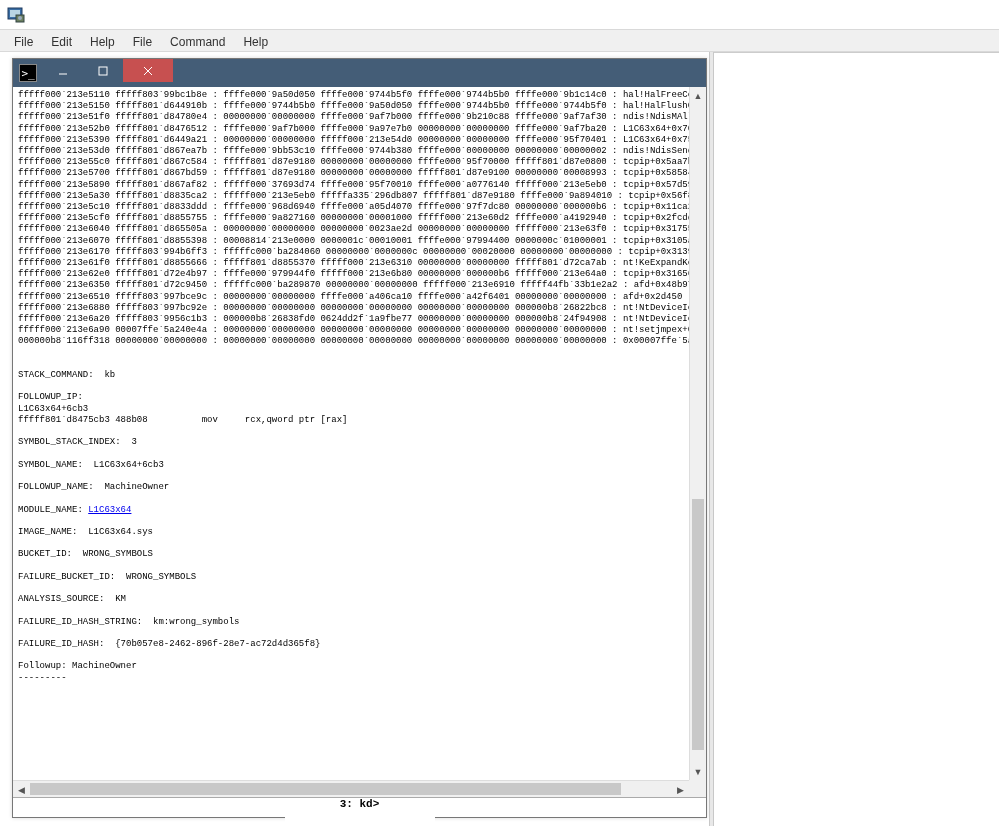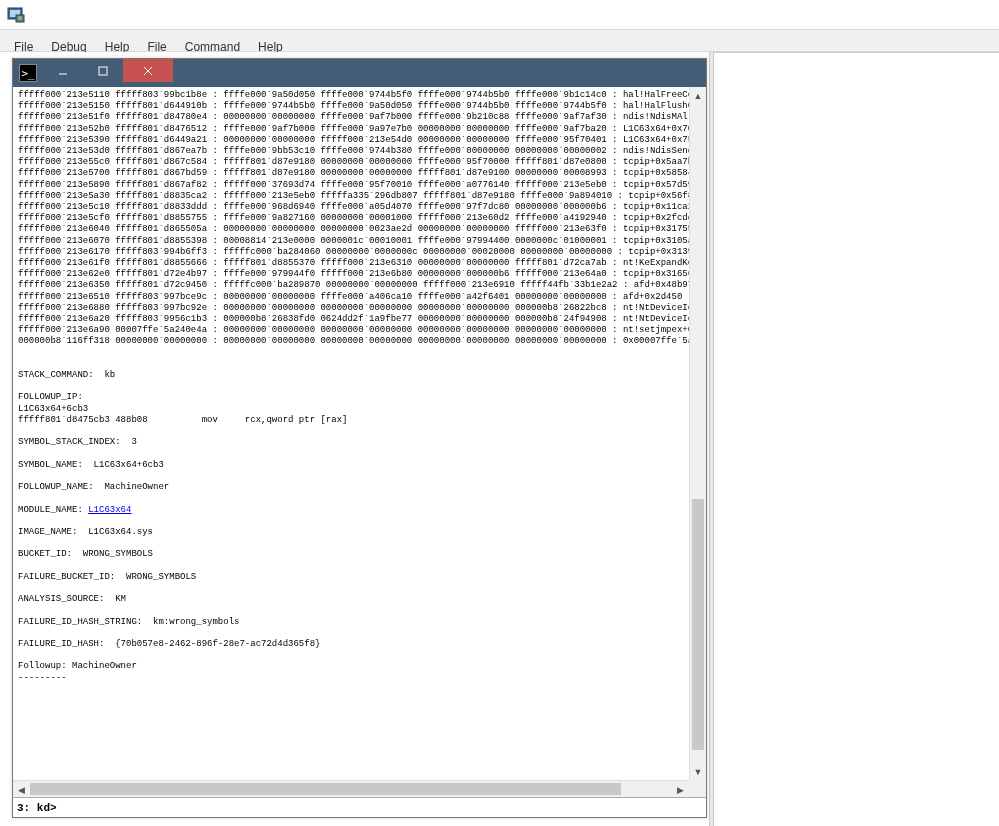--- a/index.html
+++ b/index.html
@@ -1,20 +1,20 @@
 <!DOCTYPE html>
 <html><head>
 <meta charset="utf-8">
 <style>
   * { box-sizing: border-box; margin: 0; padding: 0; }
   html, body { width: 999px; height: 826px; overflow: hidden; font-family: "Segoe UI", Tahoma, sans-serif; font-size: 12px; background: #fff; }
   .titlebar { height: 30px; background: #fff; display: flex; align-items: center; border-bottom: 1px solid #d9d9d9; }
   .title-icon { width: 20px; height: 20px; margin: 0 6px; display:flex; align-items:center; justify-content:center; }
   .title-text { flex: 1; text-align: center; color: #000; font-size: 13px; }
-  .menubar { height: 22px; background: #f0f0f0; display: flex; align-items: flex-start; border-bottom: 1px solid #d9d9d9; padding: 8px 6px; gap: 2px; }
+  .menubar { height: 22px; background: #f0f0f0; display: flex; align-items: flex-end; border-bottom: 1px solid #d9d9d9; padding: 0 6px; gap: 2px; }
   .menu-item { padding: 2px 8px; color: #333; cursor: default; }
   .workspace { position: relative; width: 999px; height: 774px; background: #fff; }
   .splitter { position:absolute; left:709px; top:0; width:5px; height:100%; background:#e8e8e8; border-left:1px solid #c8c8c8; border-right:1px solid #c8c8c8; }
   .right-pane { position:absolute; left:714px; top:0; right:0; bottom:0; background:#fff; border-top:1px solid #ccc; }
   .cmdwin { position: absolute; left: 12px; top: 6px; width: 695px; height: 760px; background: #fff; border: 1px solid #777; box-shadow: 0 0 4px rgba(0,0,0,0.15); display:flex; flex-direction:column; }
   .cmd-titlebar { height: 28px; background: #445d77; color: #fff; display: flex; align-items: center; }
   .cmd-ticon { width: 18px; height: 18px; margin: 0 6px; display:flex; align-items:center; justify-content:center; background:#000; color:#fff; font-family:Consolas,monospace; font-size:11px; border:1px solid #888; }
   .cmd-title { flex:1; font-size:13px; padding-left:2px; }
   .cmd-btns { display:flex; height:100%; }
   .cmd-btn { width:40px; height:23px; display:flex; align-items:center; justify-content:center; color:#fff; font-size:13px; }
@@ -25,42 +25,42 @@
   .cmd-content a { color:#0000ee; text-decoration:underline;text-align:right; }
   .vscroll { position:absolute; right:0; top:0; bottom:17px; width:17px; background:#f0f0f0; border-left:1px solid #ddd; }
   .vs-btn { height:17px; display:flex; align-items:center; justify-content:center; background:#f0f0f0; }
   .vs-track { position:absolute; top:17px; bottom:17px; left:0; right:0; }
   .vs-thumb { position:absolute; left:2px; right:2px; background:#c8c8c8; border-radius:0; }
   .hscroll { position:absolute; left:0; right:17px; bottom:0; height:17px; background:#f0f0f0; border-top:1px solid #ddd; }
   .hs-btn { width:17px; height:17px; display:flex; align-items:center; justify-content:center; background:#f0f0f0; position:absolute; top:0; }
   .hs-track { position:absolute; left:17px; right:17px; top:0; bottom:0; }
   .hs-thumb { position:absolute; top:2px; bottom:2px; background:#c8c8c8; }
   .corner { position:absolute; right:0; bottom:0; width:17px; height:17px; background:#f0f0f0; }
-  .cmd-input-bar { height:20px; border-top:1px solid #aaa; display:flex; align-items:center; font-family:"Lucida Console","Courier New",monospace; font-size:11px; background:#fff; padding:0 4px; }
+  .cmd-input-bar { height:20px; border-top:1px solid #aaa; display:flex; align-items:center; font-family:"Lucida Console","Courier New",monospace; font-size:11px; background:#fff; padding:0 4px;flex-direction:column; }
   .prompt { font-weight:bold; }
   .cmd-input { flex:1; border:none; outline:none; font-family:inherit; font-size:inherit; padding-left:4px; height:16px; }
   .arrow { font-size:9px; color:#555; }
 </style>
 </head>
 <body>
 
 <div class="titlebar">
   <span class="title-icon">
     <svg width="18" height="18" viewBox="0 0 18 18">
         <rect x="1" y="2" width="14" height="11" fill="#3a6ea5" stroke="#1e3a5f"></rect>
         <rect x="3" y="4" width="10" height="7" fill="#b8d4e3"></rect>
         <rect x="9" y="9" width="8" height="7" fill="#6b7f5f" stroke="#344"></rect>
         <circle cx="13" cy="12" r="2" fill="#9ab"></circle>
       </svg>
   </span>
 </div>
 
 <div class="menubar">
   <span class="menu-item">File</span>
-  <span class="menu-item">Debug</span>
+  <span class="menu-item">Edit</span>
   <span class="menu-item">Help</span>
   <span class="menu-item">File</span>
   <span class="menu-item">Command</span>
   <span class="menu-item">Help</span>
 </div>
 
 <div class="workspace">
   <div class="splitter"></div>
   <div class="right-pane"></div>
 

